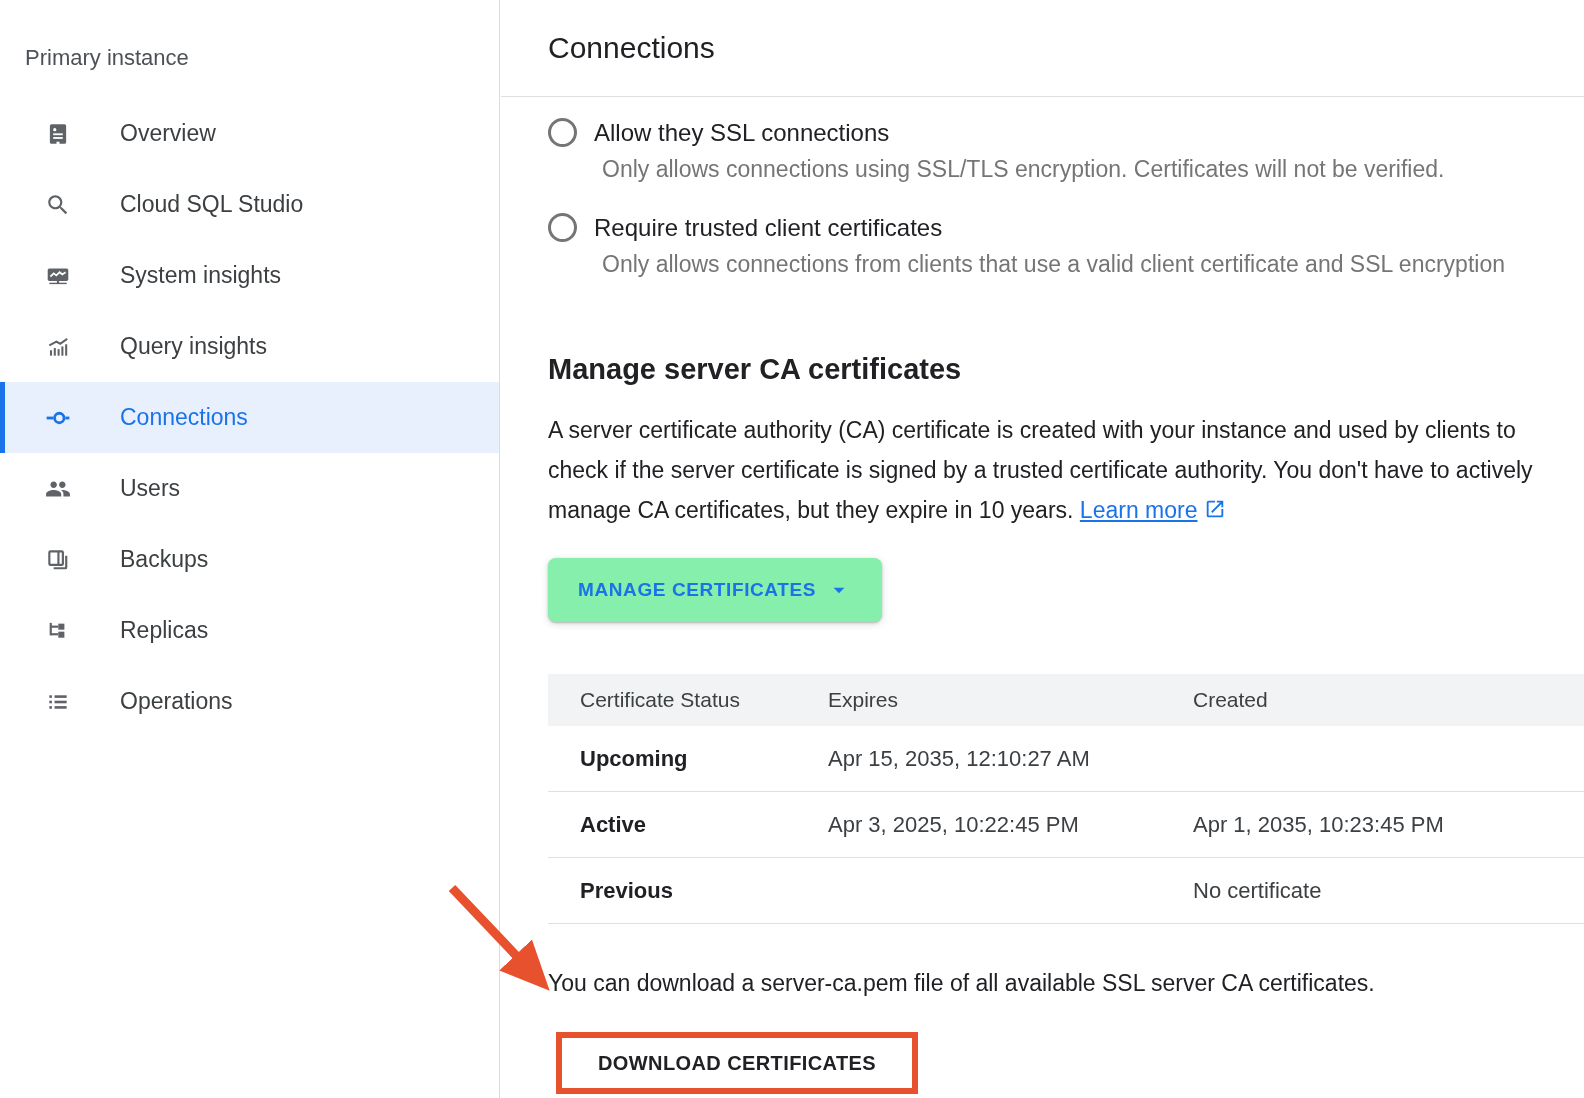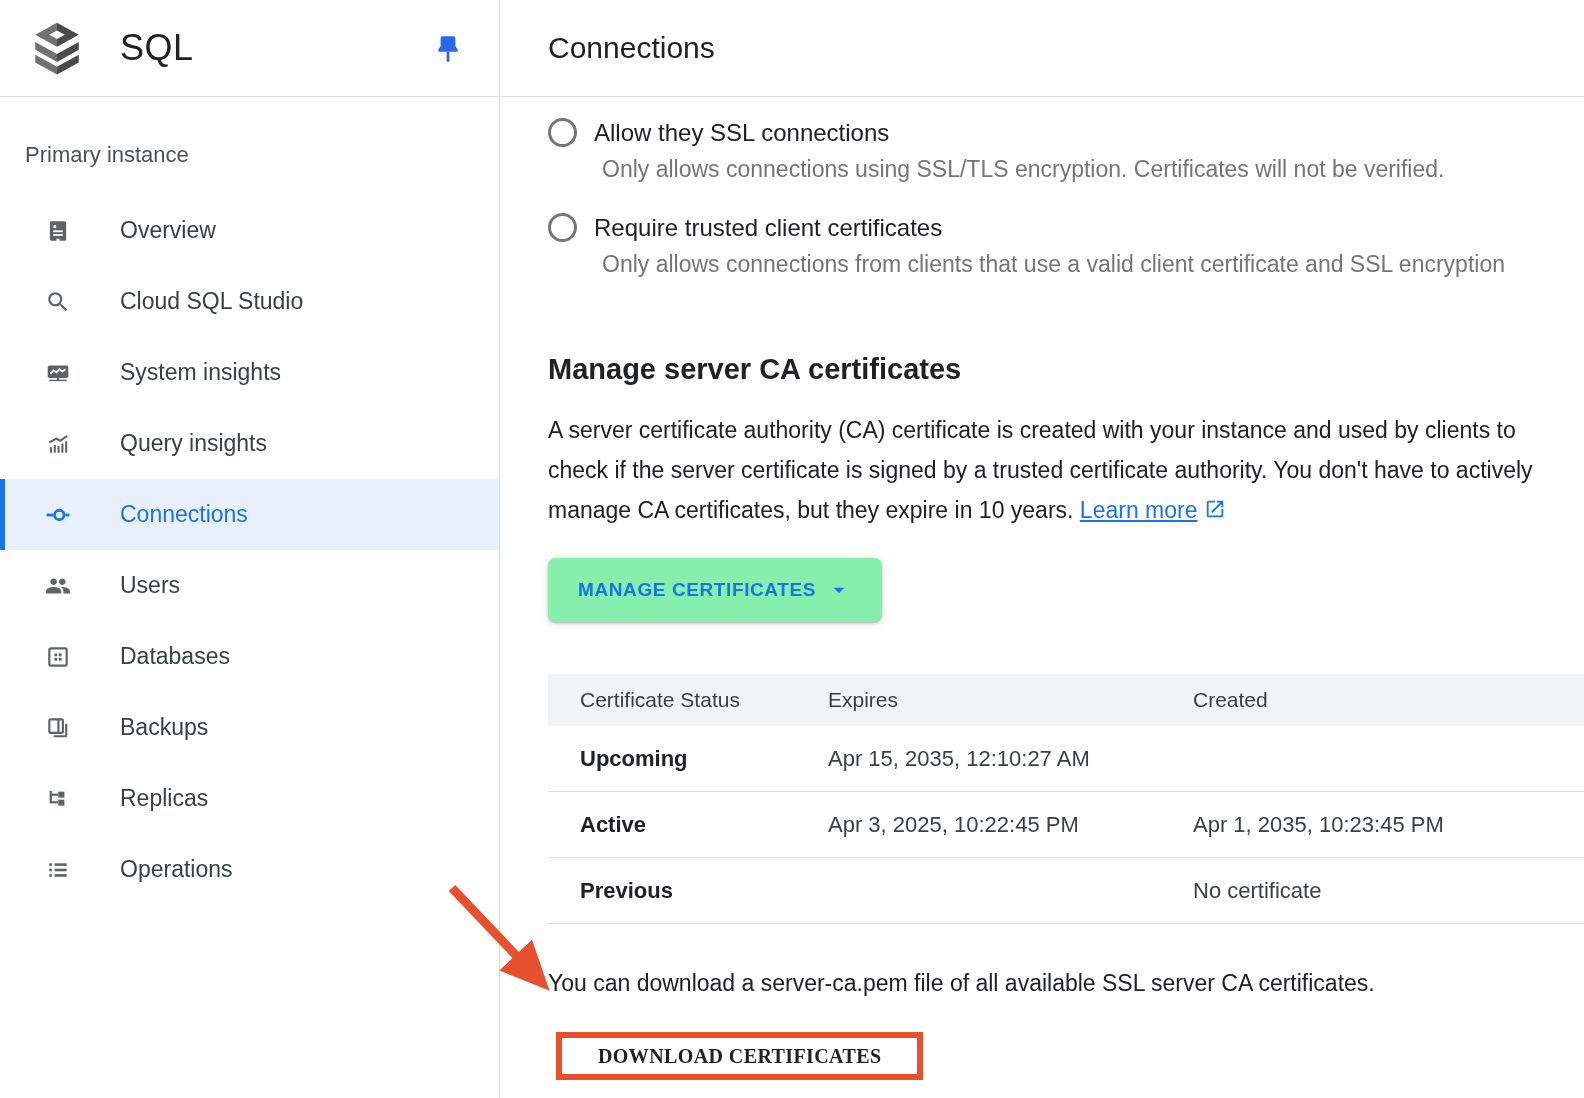--- a/index.html
+++ b/index.html
@@ -57,49 +57,34 @@
   .t-head { height:52px; background:#f1f3f4; color:#3c4043; font-size:21px; }
   .t-body { height:66px; border-bottom:1px solid #e0e0e0; }
   .t-row > div:first-child { padding-left:32px; }
   .cell-status { font-weight:700; color:#202124; }
   .cell-date { color:#3c4043; }
 
   .download-note { margin-top:46px; font-size:23px; color:#202124; }
 
   .download-wrap { margin-top:35px; margin-left:8px; display:inline-block;
     border:6px solid #e8512d; }
-  .download-btn { display:flex; align-items:center; justify-content:center; height:36px;
-    padding:0 36px; background:#fff; border:none; cursor:pointer; font-family:Liberation Serif, serif;
+  .download-btn { display:flex; align-items:center; justify-content:center; height:50px;
+    padding:0 36px; background:#fff; border:none; cursor:pointer; font-family:Liberation Sans, sans-serif;
     font-size:20px; font-weight:700; letter-spacing:.4px; color:#202124; }
 
   .annotation-arrow { position:absolute; left:440px; top:870px; pointer-events:none; }
 
   .ic { fill:#5f6368; }
 </style>
 </head>
 <body>
 
 <div class="app">
 
   <div class="sidebar">
-    <div class="sidebar-header">
-      <svg class="logo" viewBox="0 0 48 48">
-        <path fill="#4a4a4a" fill-rule="evenodd" d="M24 3 L42 13 L24 23 Z M24 9.5 L30.5 13 L24 16.5 Z"></path>
-        <path fill="#717171" fill-rule="evenodd" d="M24 3 L6 13 L24 23 Z M24 9.5 L17.5 13 L24 16.5 Z"></path>
-        <polygon fill="#717171" points="6,19 24,29 24,35.5 6,25.5"></polygon>
-        <polygon fill="#4a4a4a" points="24,29 42,19 42,25.5 24,35.5"></polygon>
-        <polygon fill="#717171" points="6,29.5 24,39.5 24,46 6,36"></polygon>
-        <polygon fill="#4a4a4a" points="24,39.5 42,29.5 42,36 24,46"></polygon>
-      </svg>
-      <div class="app-title">SQL</div>
-      <svg class="pin-btn" viewBox="0 0 24 24">
-        <path fill="#2a6ae8" d="M8 3 h8 a1.2 1.2 0 0 1 1.2 1.2 V10 l1.6 2.1 V14 H5.2 v-1.9 L6.8 10 V4.2 A1.2 1.2 0 0 1 8 3 Z"></path>
-        <path fill="#2a6ae8" d="M11 14 h2 v6.2 c0 .6 -.45 1 -1 1 s-1 -.4 -1 -1 Z"></path>
-      </svg>
-    </div>
 
     <div class="section-label">Primary instance</div>
 
     <div class="nav">
 
       <div class="nav-item">
         <svg class="icon" viewBox="0 0 24 24">
           <path class="ic" d="M6 3h12a1.5 1.5 0 0 1 1.5 1.5v15A1.5 1.5 0 0 1 18 21h-4.6v-1.9h-2.8V21H6a1.5 1.5 0 0 1-1.5-1.5v-15A1.5 1.5 0 0 1 6 3z"></path>
           <circle cx="9" cy="8" r="1.5" fill="#fff"></circle>
           <rect x="7.6" y="11.4" width="8.8" height="1.7" fill="#fff"></rect>
@@ -148,30 +133,20 @@
         <span class="label">Connections</span>
       </div>
 
       <div class="nav-item">
         <svg class="icon" viewBox="0 0 24 24">
           <path class="ic" d="M16 11c1.66 0 2.99-1.34 2.99-3S17.66 5 16 5s-3 1.34-3 3 1.34 3 3 3zm-8 0c1.66 0 2.99-1.34 2.99-3S9.66 5 8 5 5 6.34 5 8s1.34 3 3 3zm0 2c-2.33 0-7 1.17-7 3.5V19h14v-2.5c0-2.33-4.67-3.5-7-3.5zm8 0c-.29 0-.62.02-.97.05 1.16.84 1.97 1.97 1.97 3.45V19h6v-2.5c0-2.33-4.67-3.5-7-3.5z"></path>
         </svg>
         <span class="label">Users</span>
       </div>
 
-      <div class="nav-item">
-        <svg class="icon" viewBox="0 0 24 24">
-          <rect x="4" y="4" width="16" height="16" rx="1.5" fill="none" stroke="#5f6368" stroke-width="2"></rect>
-          <rect class="ic" x="8.7" y="8.7" width="2.6" height="2.6"></rect>
-          <rect class="ic" x="12.7" y="8.7" width="2.6" height="2.6"></rect>
-          <rect class="ic" x="8.7" y="12.7" width="2.6" height="2.6"></rect>
-          <rect class="ic" x="12.7" y="12.7" width="2.6" height="2.6"></rect>
-        </svg>
-        <span class="label">Databases</span>
-      </div>
 
       <div class="nav-item">
         <svg class="icon" viewBox="0 0 24 24">
           <rect x="4" y="4" width="12.5" height="12.5" rx="1" fill="none" stroke="#5f6368" stroke-width="2"></rect>
           <line x1="12.4" y1="4" x2="12.4" y2="16.5" stroke="#5f6368" stroke-width="2"></line>
           <path d="M19.6 8 v10.6 a1 1 0 0 1 -1 1 H8" fill="none" stroke="#5f6368" stroke-width="2"></path>
         </svg>
         <span class="label">Backups</span>
       </div>
 

